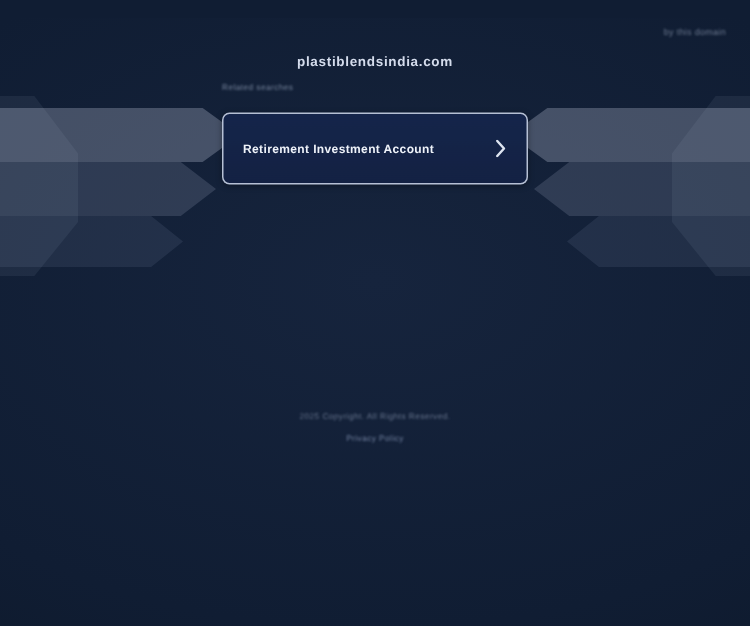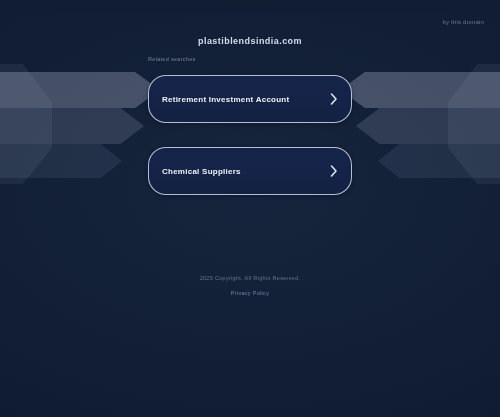--- a/index.html
+++ b/index.html
@@ -160,21 +160,21 @@
     flex-direction: column;
     gap: 24px;
   }
 
   .link-btn {
     position: relative;
     box-sizing: border-box;
     width: 204px;
     height: 48px;
     border: 1px solid rgba(205, 214, 232, 0.88);
-    border-radius: 18px;
+    border-radius: 5px;
     background: linear-gradient(180deg, #15254a 0%, #132143 100%);
     box-shadow: 0 1px 4px rgba(0, 0, 0, 0.35);
     display: flex;
     align-items: center;
     cursor: pointer;
   }
 
   .link-label {
     margin-left: 13px;
     font-size: 8px;
@@ -249,28 +249,20 @@
 
     <div class="link-btn">
       <span class="link-label">Retirement Investment Account</span>
       <span class="chev">
         <svg width="8" height="12" viewBox="0 0 8 12" fill="none" xmlns="http://www.w3.org/2000/svg">
           <path d="M1.5 1 L6 6 L1.5 11" stroke="#dde4f0" stroke-width="1.6" stroke-linecap="round" stroke-linejoin="round" fill="none"></path>
         </svg>
       </span>
     </div>
 
-    <div class="link-btn">
-      <span class="link-label">Chemical Suppliers</span>
-      <span class="chev">
-        <svg width="8" height="12" viewBox="0 0 8 12" fill="none" xmlns="http://www.w3.org/2000/svg">
-          <path d="M1.5 1 L6 6 L1.5 11" stroke="#dde4f0" stroke-width="1.6" stroke-linecap="round" stroke-linejoin="round" fill="none"></path>
-        </svg>
-      </span>
-    </div>
 
 
   </div>
 
   <div class="footer">
     <div class="copyright">2025 Copyright. All Rights Reserved.</div>
     <a class="privacy" href="#">Privacy Policy</a>
   </div>
 
 </div>

